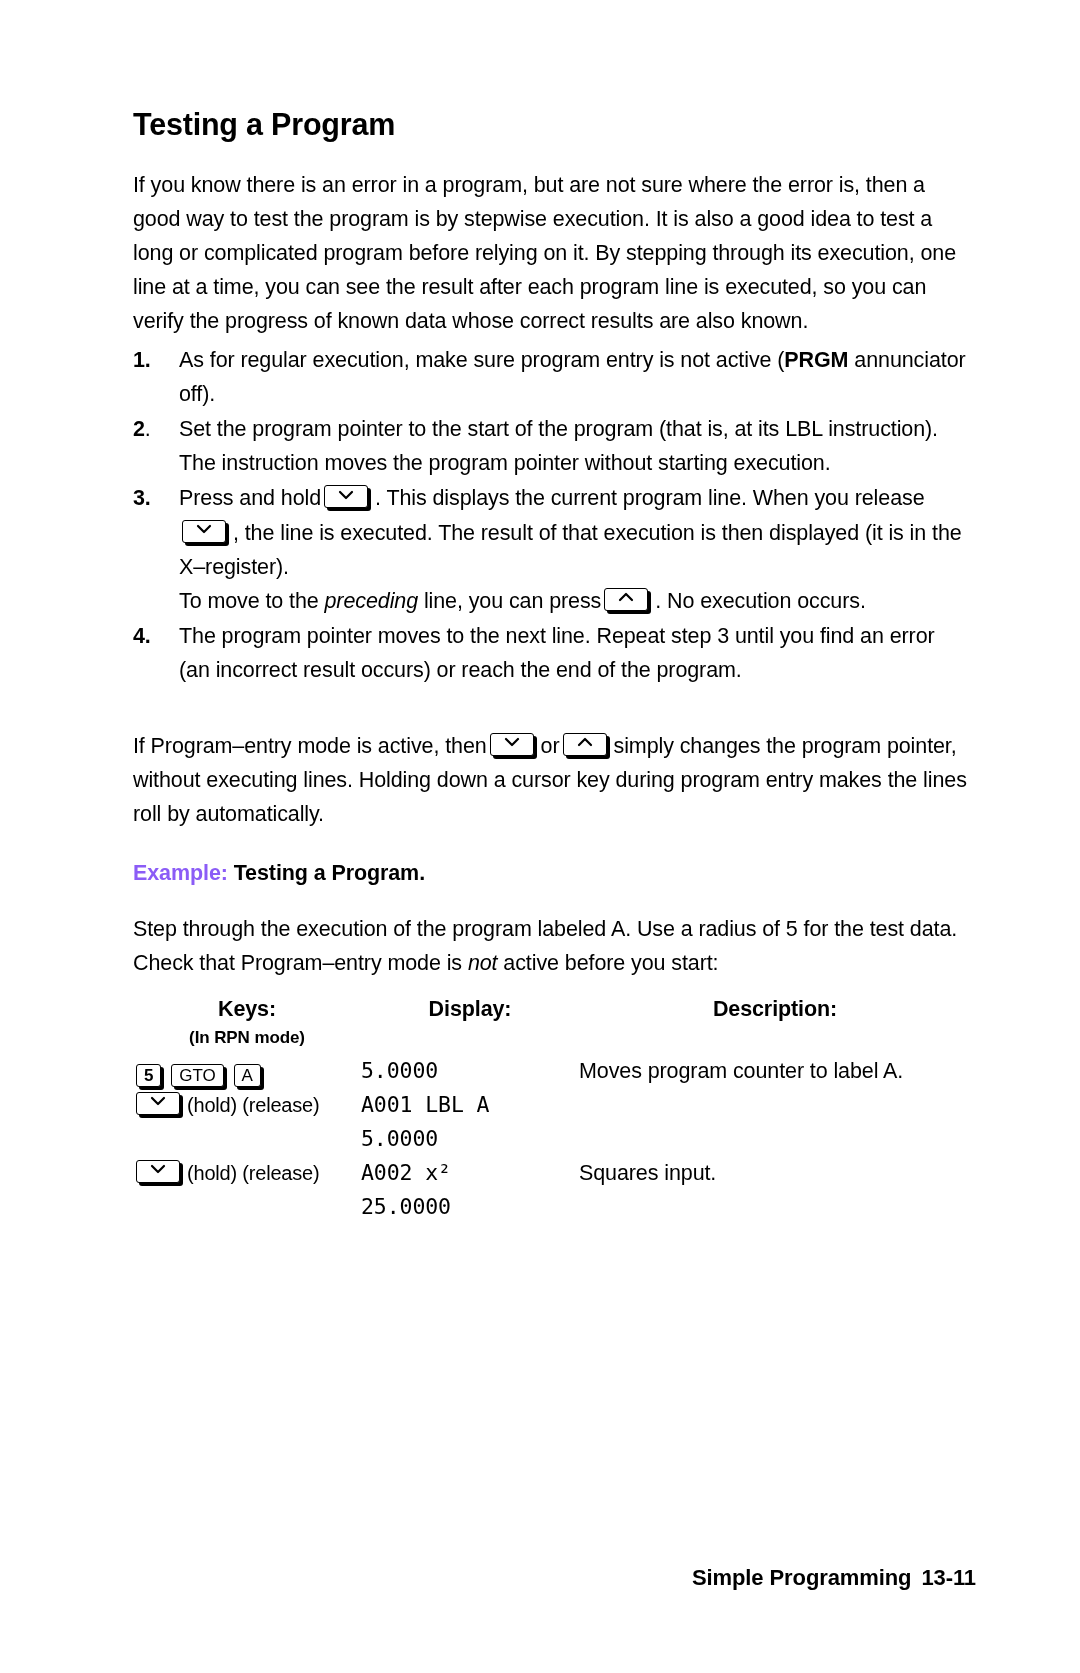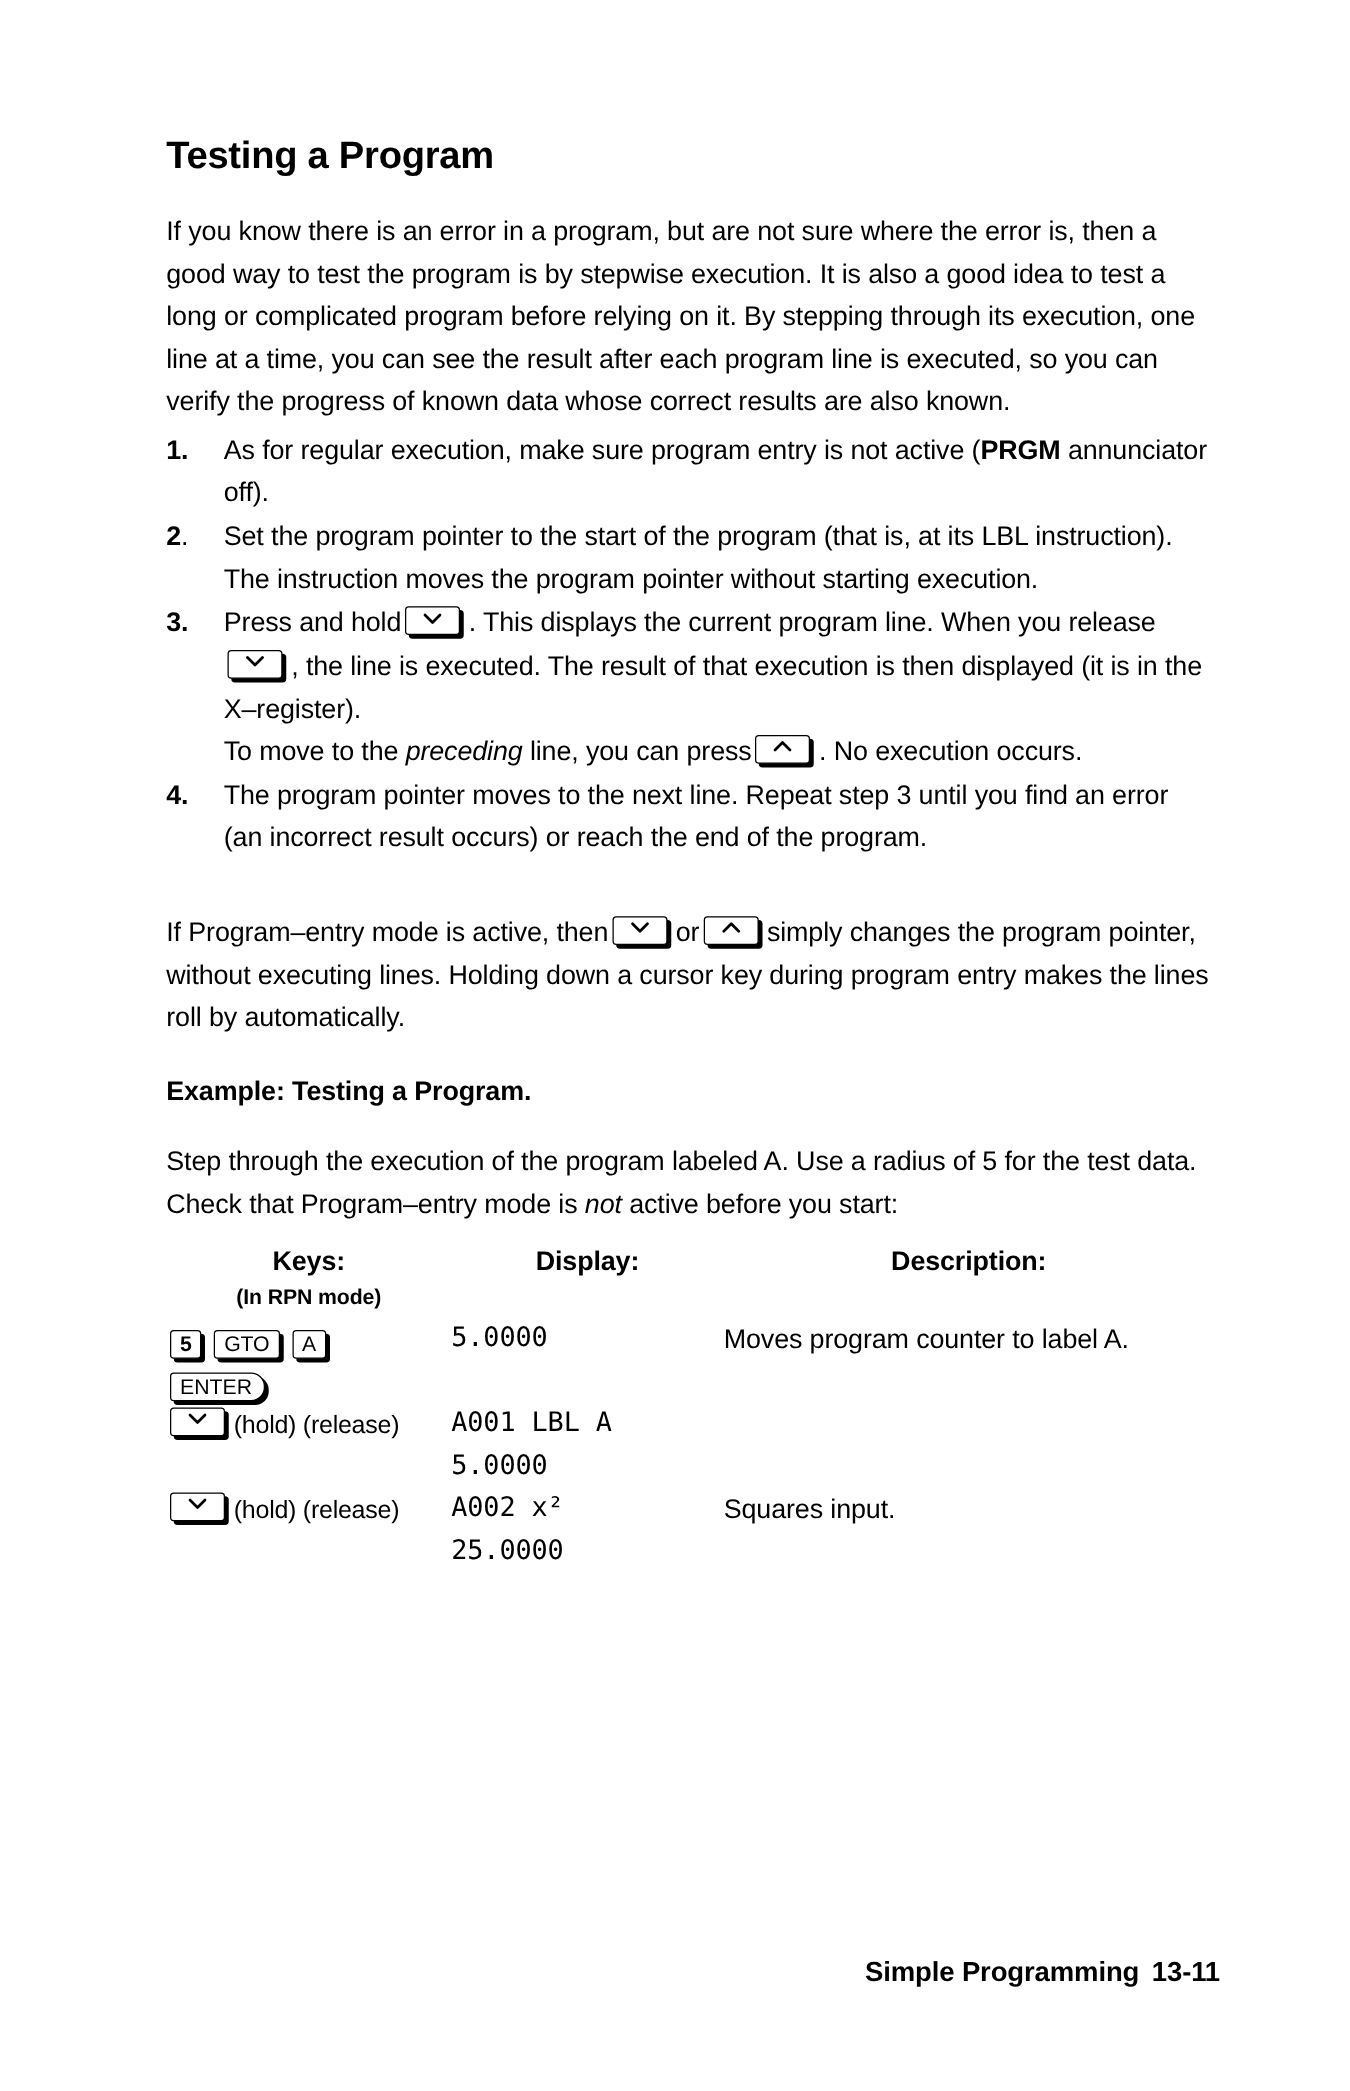--- a/index.html
+++ b/index.html
@@ -113,21 +113,21 @@
   }
   .key.bold { font-weight: bold; }
 
   
   .example-head {
     font-size: 21.5px;
     font-weight: bold;
     letter-spacing: -0.1px;
     margin: 0;
   }
-  .example-head .lbl { color: #000000; }
+  .example-head .lbl { color: #8b5cf6; }
 
   
   table.example-table {
     border-collapse: collapse;
     width: 838px;
     table-layout: fixed;
   }
   table.example-table col.c-keys  { width: 228px; }
   table.example-table col.c-disp  { width: 218px; }
   table.example-table col.c-desc  { width: 392px; }
@@ -279,27 +279,20 @@
         <tr>
           <td class="keys-cell">
             <span class="key bold">5</span><span class="key">GTO</span><span class="key">A</span>
           </td>
           <td class="disp-cell">
             <span class="line">5.0000</span>
           </td>
           <td class="desc-cell">Moves program counter to label A.</td>
         </tr>
 
-        <tr>
-          <td class="keys-cell">
-            <span class="key enter">ENTER</span>
-          </td>
-          <td class="disp-cell"></td>
-          <td class="desc-cell"></td>
-        </tr>
 
         <tr>
           <td class="keys-cell">
             <span class="key arrow"><svg width="16" height="10" viewBox="0 0 16 10" aria-hidden="true">
                   <path d="M2 2 L8 8 L14 2" fill="none" stroke="#000" stroke-width="2.2" stroke-linecap="round" stroke-linejoin="round"></path>
                 </svg></span><span class="hold">(hold) (release)</span>
           </td>
           <td class="disp-cell">
             <span class="line">A001 LBL A</span>
             <span class="line">5.0000</span>

